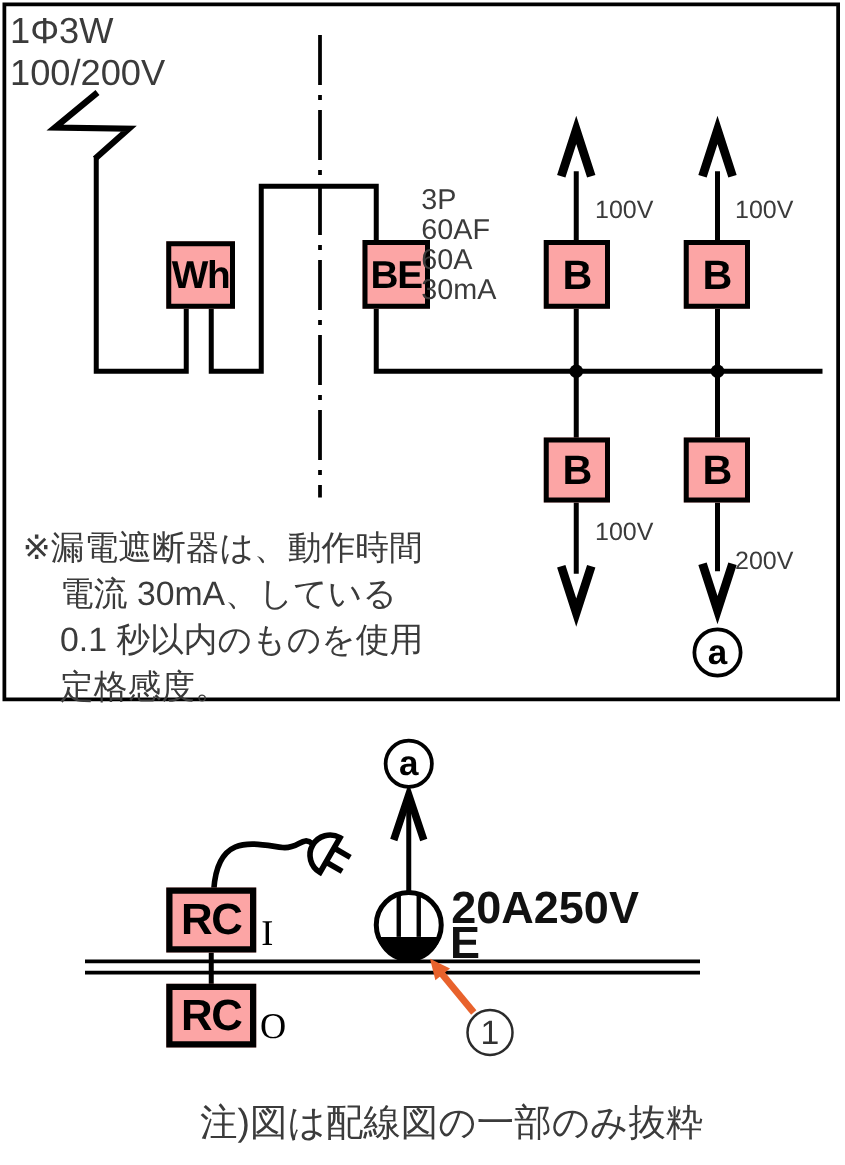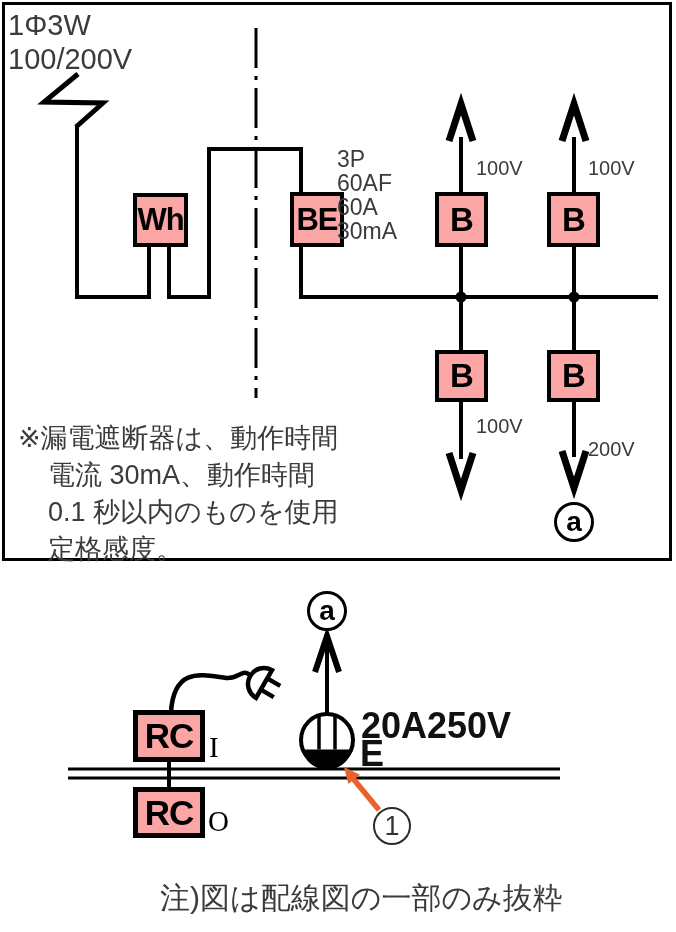--- a/index.html
+++ b/index.html
@@ -114,21 +114,21 @@
 
   <div class="abs volt gray" style="left:476px;top:157px;">100V</div>
   <div class="abs volt gray" style="left:588px;top:157px;">100V</div>
   <div class="abs volt gray" style="left:476px;top:415px;">100V</div>
   <div class="abs volt gray" style="left:588px;top:438px;">200V</div>
 
   <div class="circ" style="left:554px;top:502px;width:40px;height:40px;font-size:28px;">a</div>
 
   <div class="abs" style="left:18px;top:420px;">
     <div class="noteline gray">※漏電遮断器は、動作時間</div>
-    <div class="noteline gray indent">電流 30mA、動作時間</div>
+    <div class="noteline gray indent">電流 30mA、している</div>
     <div class="noteline gray indent">0.1 秒以内のものを使用</div>
     <div class="noteline gray indent">定格感度。</div>
   </div>
 
   <div class="circ" style="left:307px;top:591px;width:40px;height:40px;font-size:28px;">a</div>
 
   <div class="cbox" style="left:133px;top:710px;width:72px;height:52px;border-width:5px;font-size:35px;">RC</div>
   <div class="abs subletter" style="left:209px;top:731px;">I</div>
 
   <div class="cbox" style="left:133px;top:787px;width:72px;height:51px;border-width:5px;font-size:35px;">RC</div>

